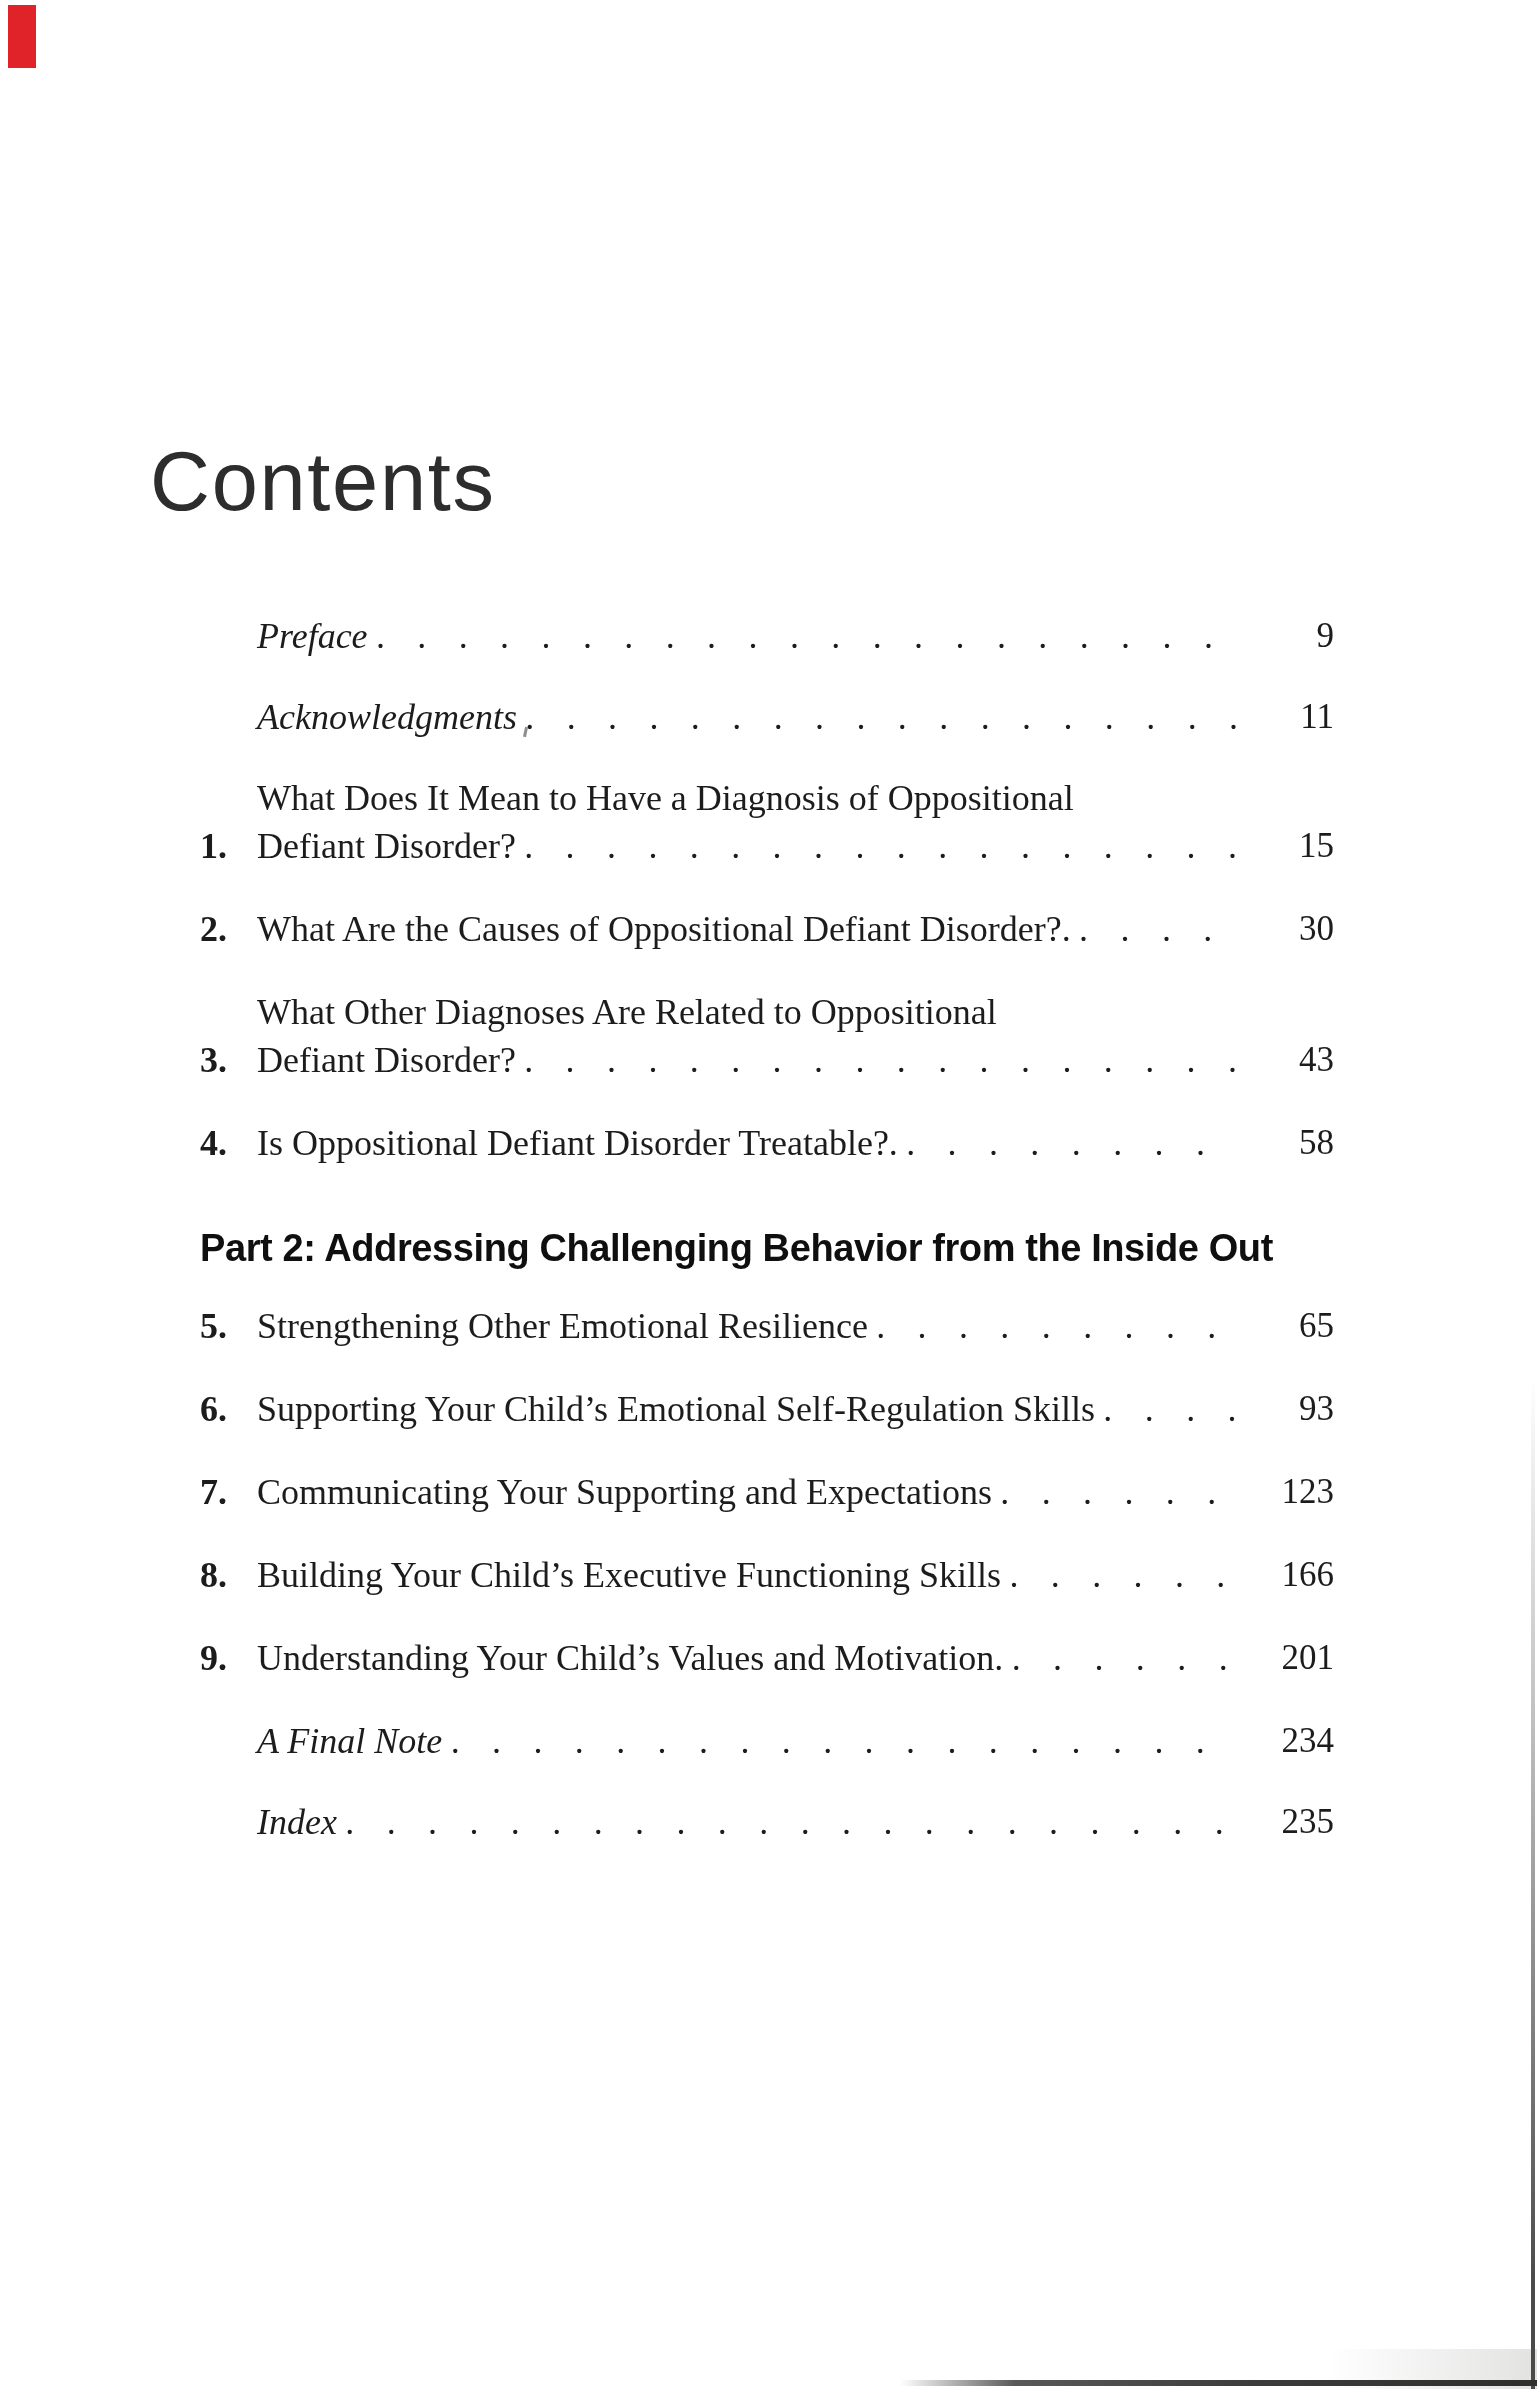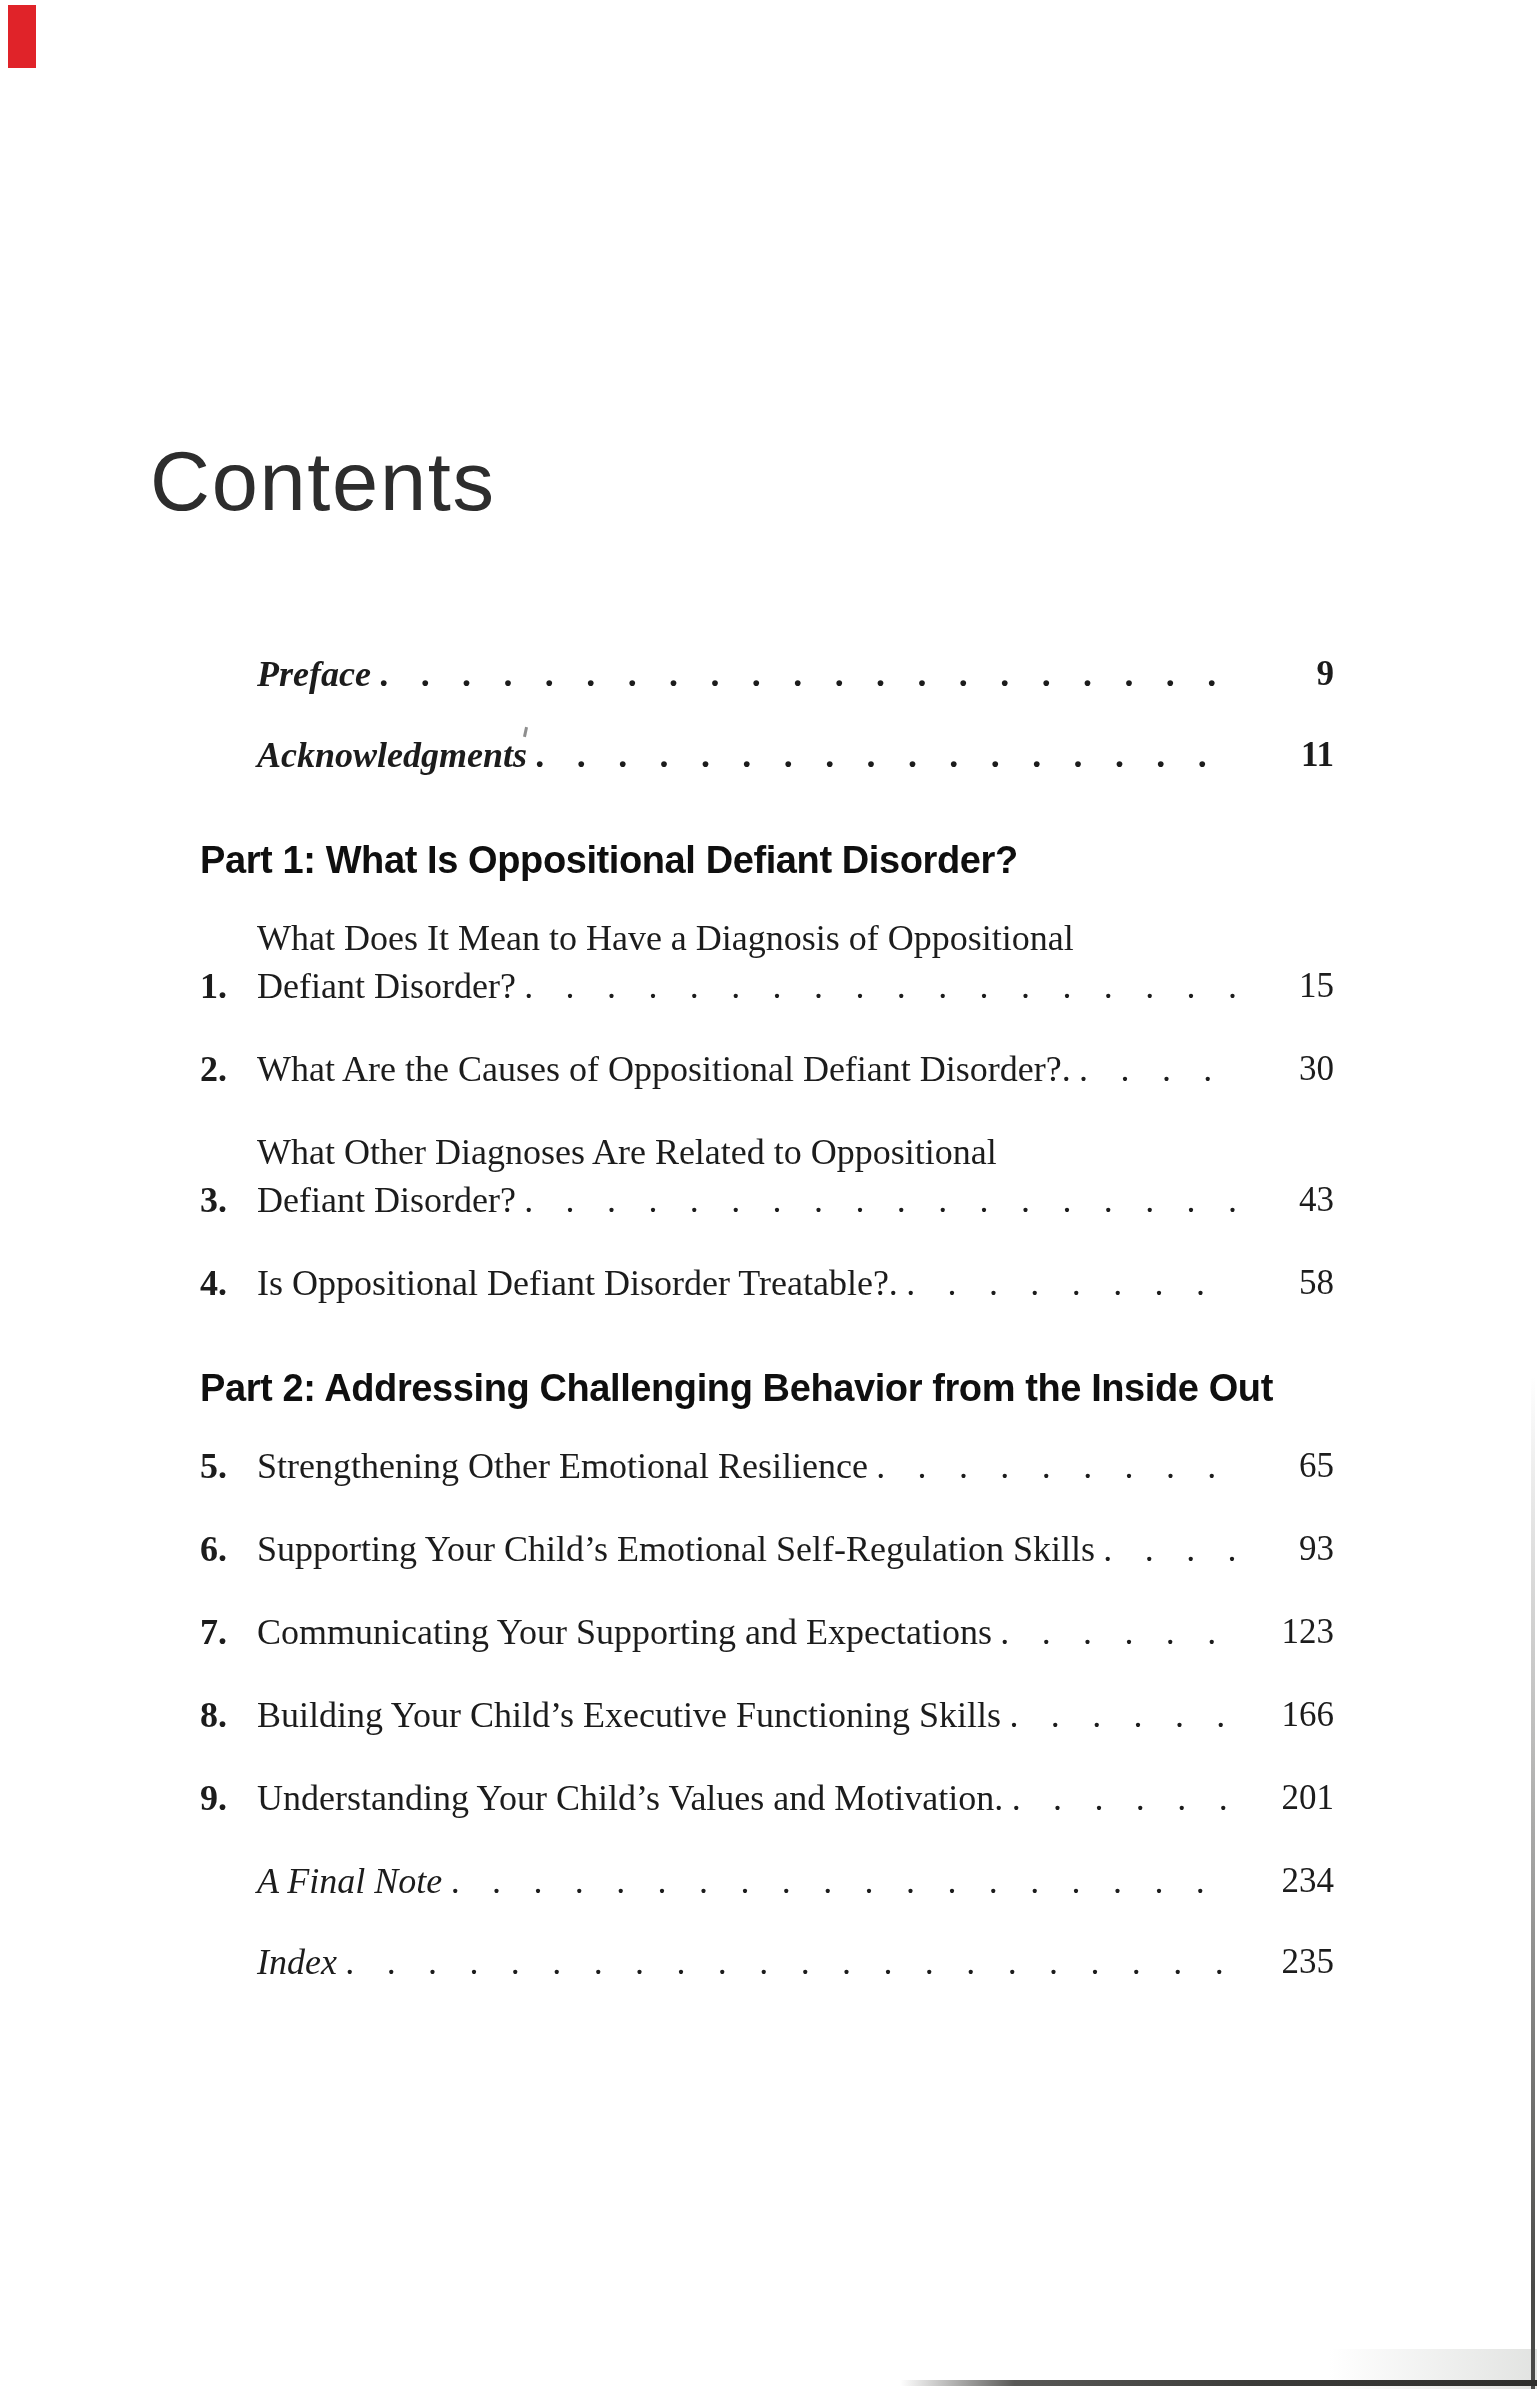--- a/index.html
+++ b/index.html
@@ -25,21 +25,21 @@
     margin-top: 434px;
     height: 104px;
     text-align: left;
     transform: translateX(-50px);
     font-family: "Liberation Sans", sans-serif;
     font-weight: 300;
     font-size: 83px;
     letter-spacing: 1.7px;
     color: #2d2d2d;
   }
-  .front-matter { margin-top: 112px; font-weight: bold; }
+  .front-matter { margin-top: 74px; }
   .back-matter  {  }
 
   .toc-row {
     display: flex;
     align-items: flex-end;
     font-size: 36px;
     line-height: 48px;
   }
   .fm-row { margin-bottom: 33px; }
   .chapter { margin-bottom: 35px; }
@@ -146,21 +146,20 @@
         <span class="lastline">
           <span class="t fm-label">Acknowledgments</span>
           <span class="dots"></span>
         </span>
       </span>
       <span class="pageno">11</span>
     </div>
   </div>
 
   <div class="part">
-    <div class="part-heading">Part 1: What Is Oppositional Defiant Disorder?</div>
     <div class="chapters">
 
       <div class="toc-row chapter">
         <span class="num">1.</span>
         <span class="body">
           <span style="display:block;">What Does It Mean to Have a Diagnosis of Oppositional</span>
           <span class="lastline">
             <span class="t">Defiant Disorder?</span>
             <span class="dots"></span>
           </span>

